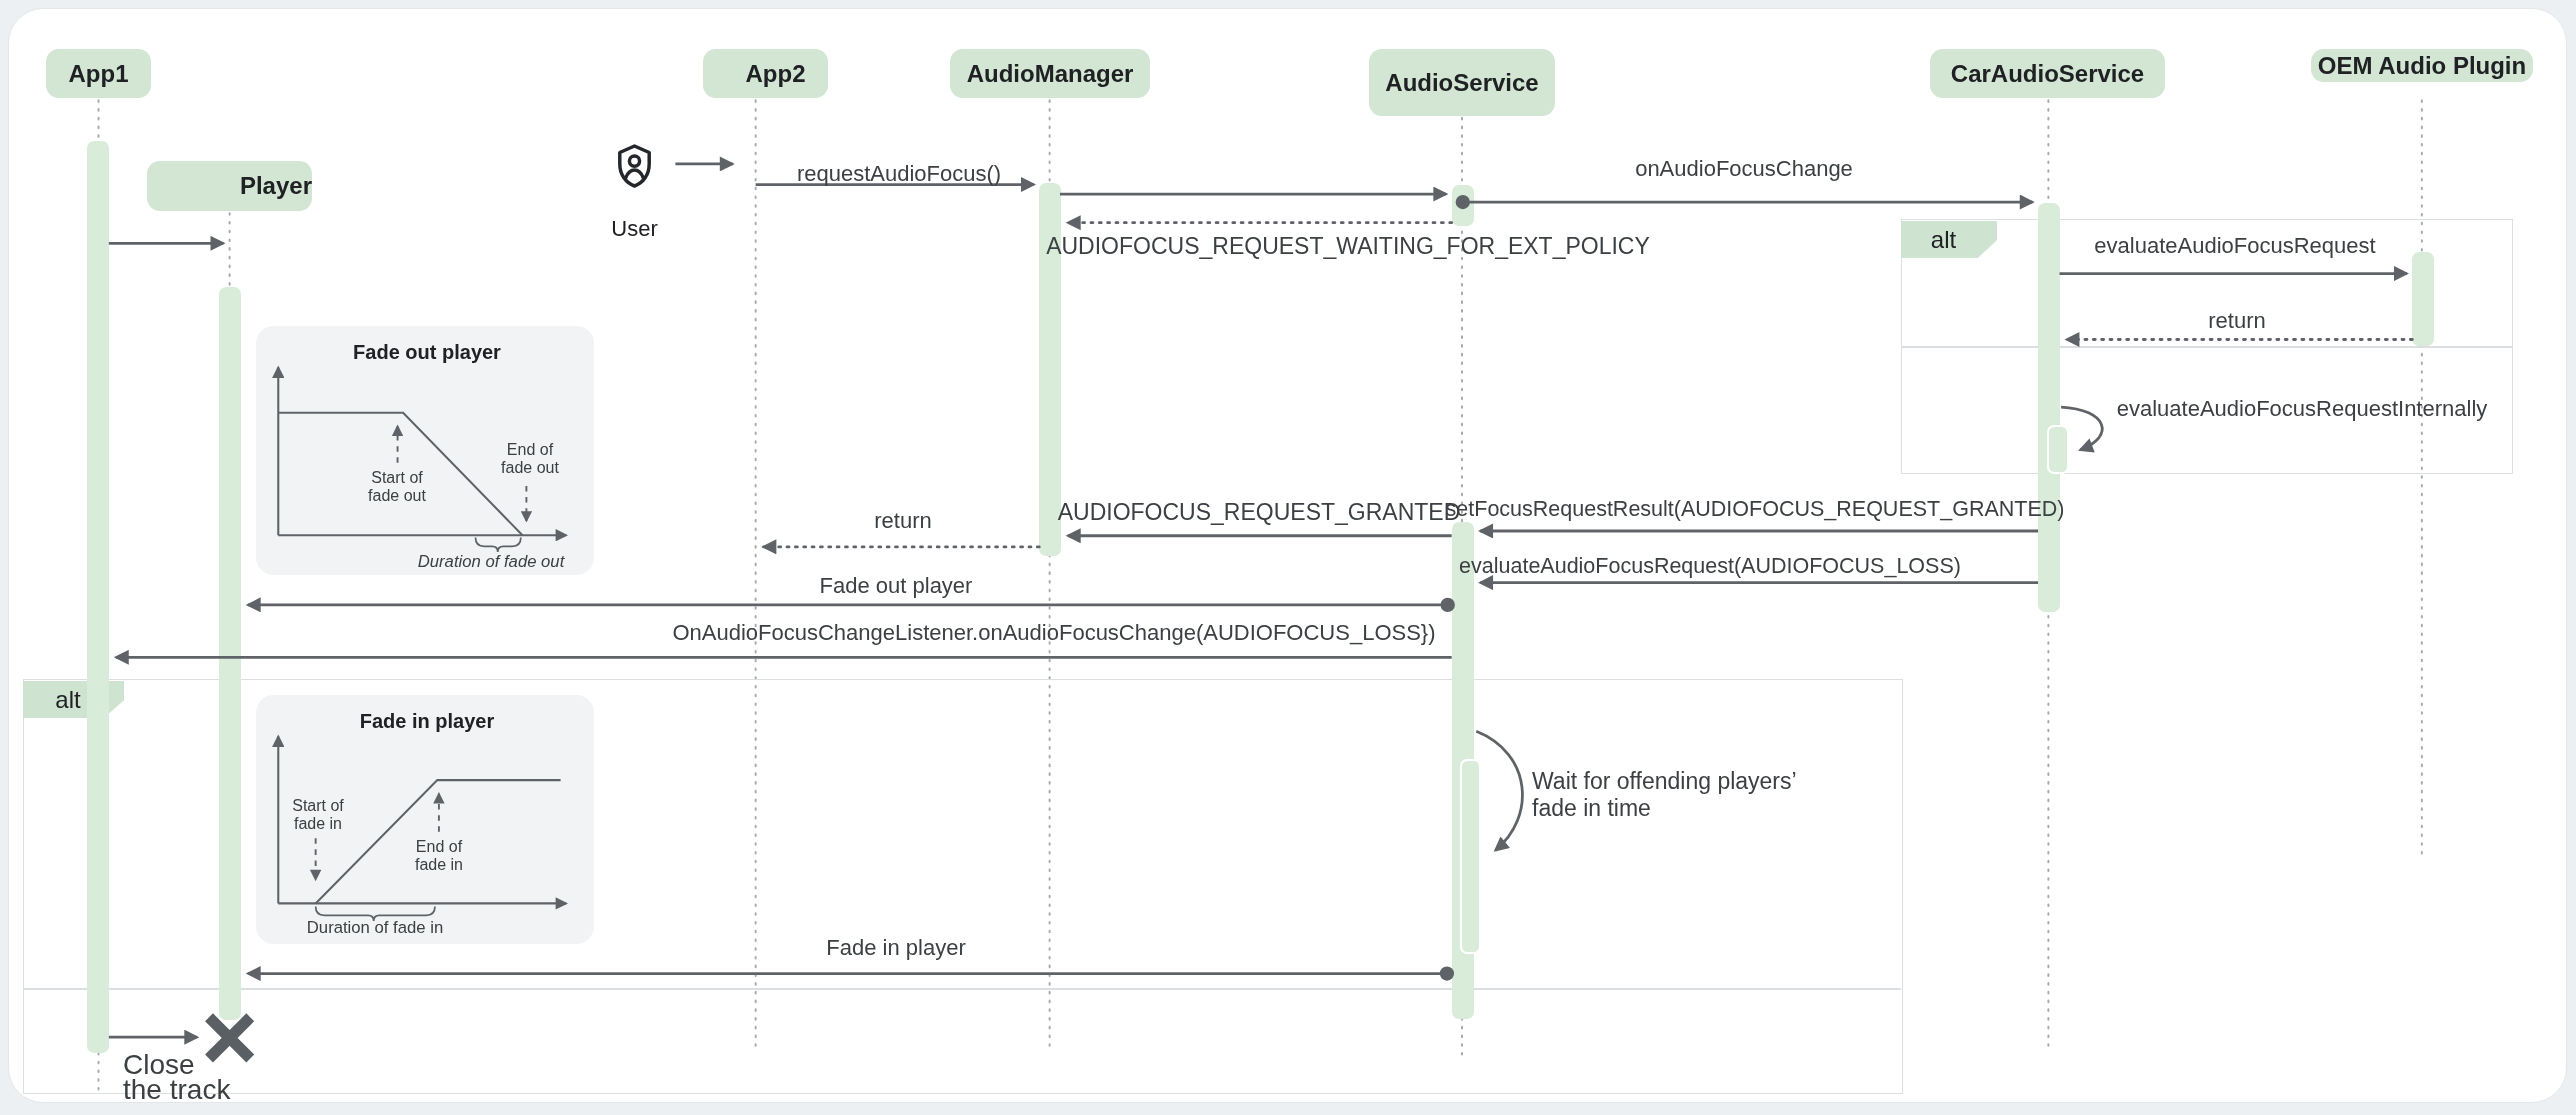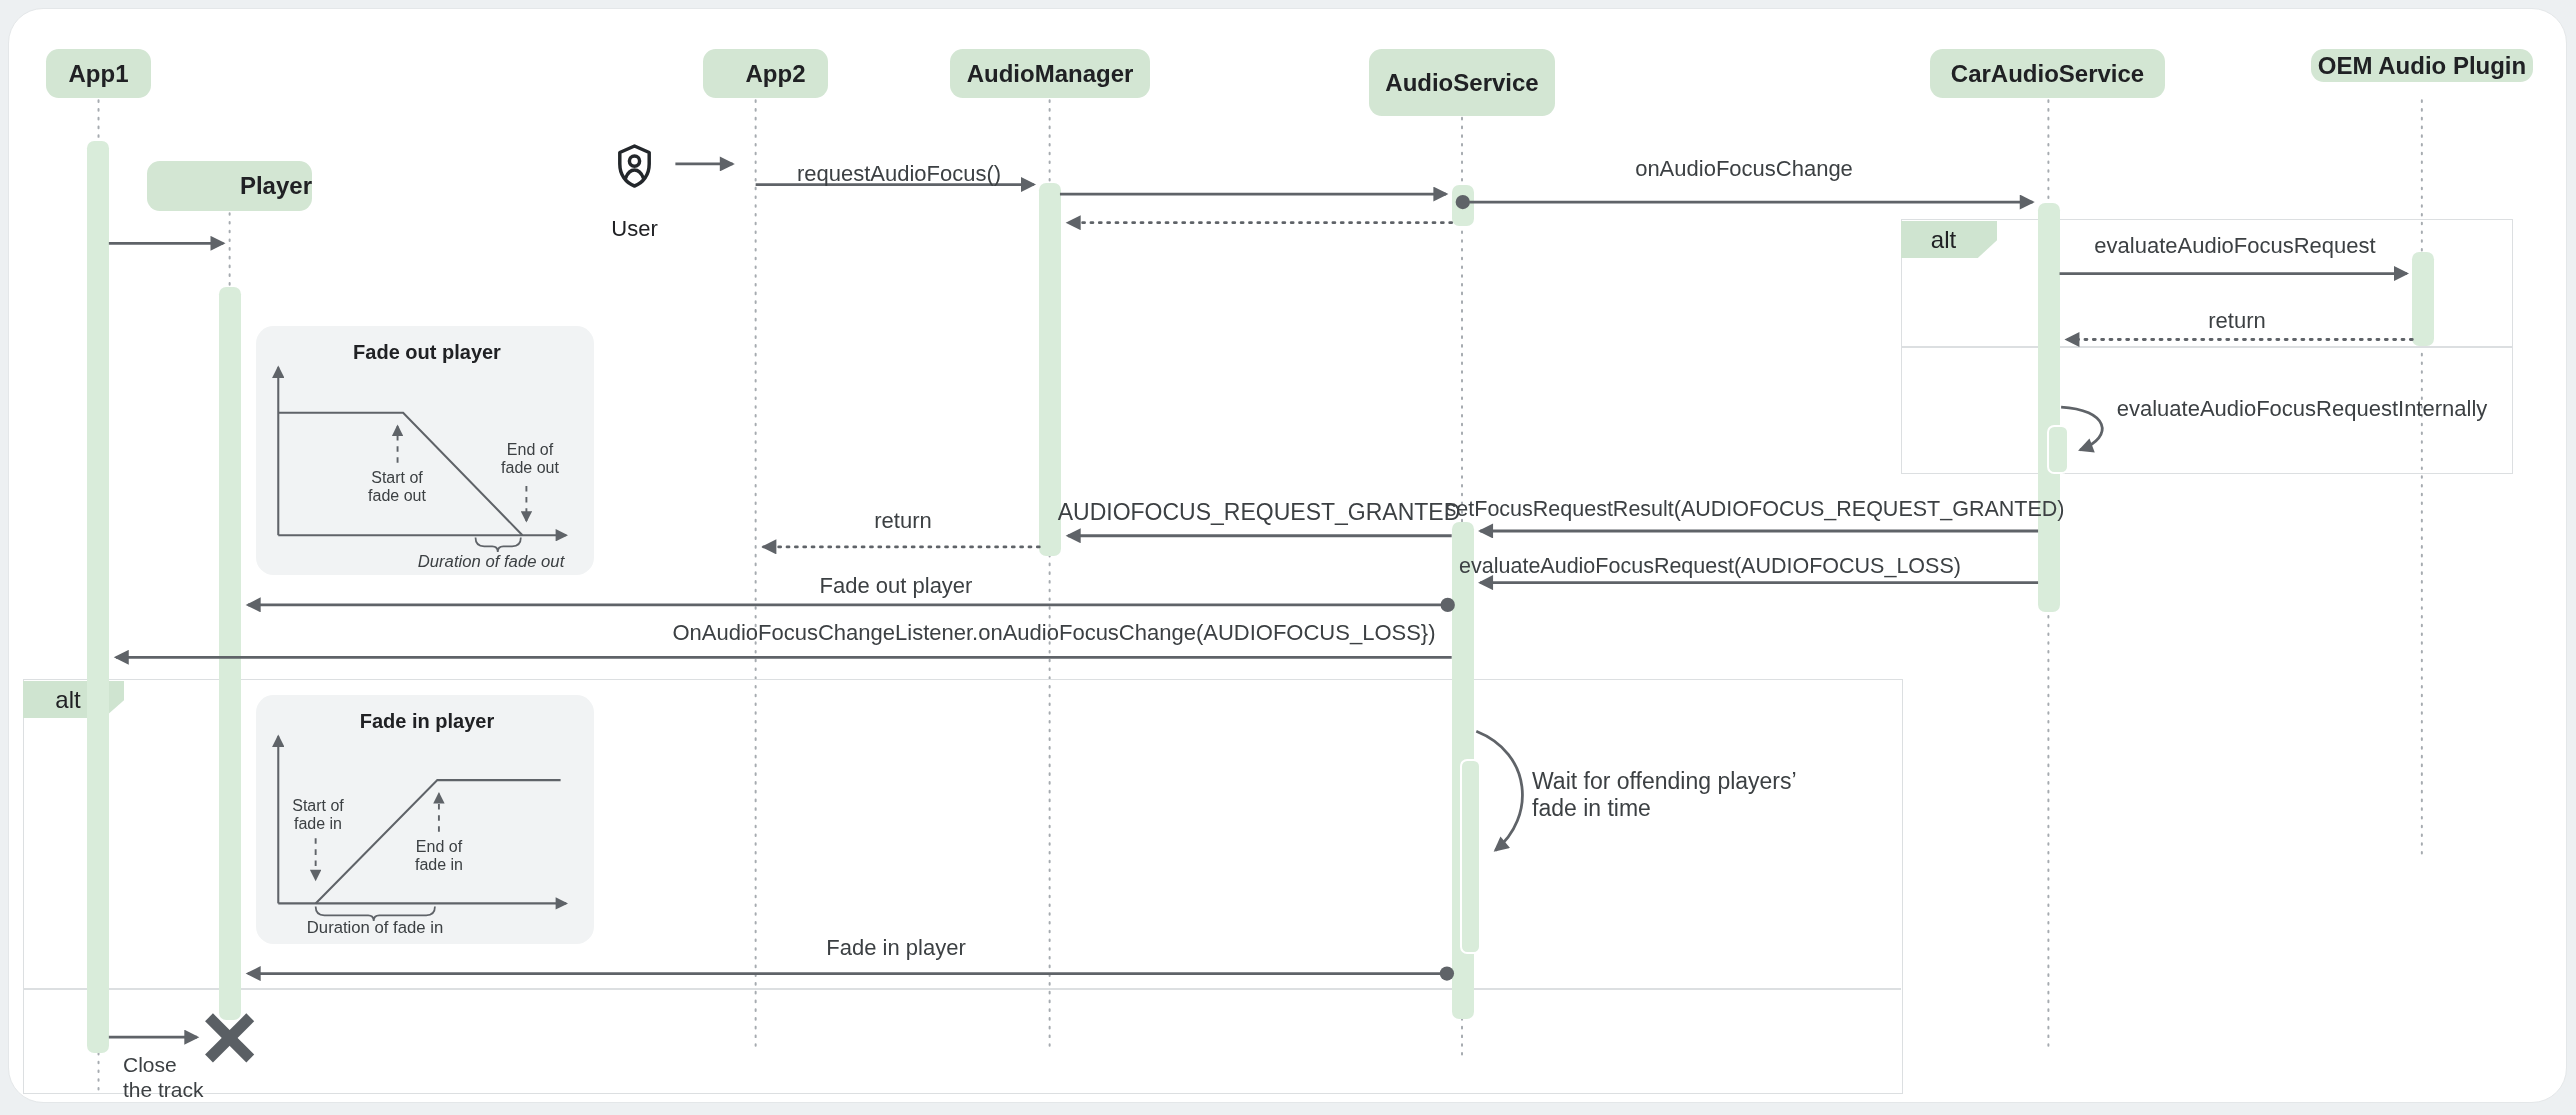--- a/index.html
+++ b/index.html
@@ -11,21 +11,21 @@
   .bar{position:absolute;background:#d9ecda;border-radius:7.2px;}
   .bar-nested{border:2.4px solid #ffffff;}
   .frag{position:absolute;border:1.6px solid #dcdfe1;}
   .frag-divider{position:absolute;height:1.6px;background:#dcdfe1;}
   .pent{position:absolute;background:#cfe4d0;color:#202124;font-size:24px;display:flex;align-items:center;justify-content:center;
         padding-right:11px;box-sizing:border-box;clip-path:polygon(0 0,100% 0,100% 52%,80% 100%,0 100%);}
   .msg{position:absolute;transform:translate(-50%,-50%);white-space:nowrap;font-size:22px;color:#3c4043;}
   .msg.caps{font-size:23px;}
   .msg.sm{font-size:21.5px;}
   .txtblock{position:absolute;white-space:nowrap;font-size:23px;color:#3c4043;line-height:27px;}
-  .txtblock.sm{font-size:21px;line-height:25px;color:#3c4043;}
+  .txtblock.sm{font-size:28px;line-height:25px;color:#3c4043;}
   .chart{position:absolute;background:#f1f3f4;border-radius:17.5px;}
   .chart .title{position:absolute;transform:translate(-50%,-50%);font-weight:bold;font-size:20px;color:#202124;white-space:nowrap;}
   .chart .ann{position:absolute;transform:translate(-50%,-50%);font-size:16px;color:#3c4043;text-align:center;line-height:18.3px;white-space:nowrap;}
   .user{position:absolute;}
   .user .ulabel{position:absolute;left:50%;transform:translateX(-50%);top:81px;font-size:22px;color:#202124;white-space:nowrap;}
 </style>
 </head>
 <body>
 
 <div class="stage">
@@ -129,20 +129,21 @@
       <circle cx="1821" cy="1225" r="9"></circle>
     </g>
     <g stroke="#5a5f64" stroke-width="14" stroke-linecap="square">
       <line x1="268" y1="1285" x2="310" y2="1327"></line>
       <line x1="310" y1="1285" x2="268" y2="1327"></line>
     </g>
   </svg>
 
   <div class="msg" style="left:899px;top:174px;">requestAudioFocus()</div>
   <div class="msg" style="left:1744px;top:169px;">onAudioFocusChange</div>
+  <div class="msg caps" style="left:1348px;top:246px;">AUDIOFOCUS_REQUEST_WAITING_FOR_EXT_POLICY</div>
   <div class="msg" style="left:2235px;top:246px;">evaluateAudioFocusRequest</div>
   <div class="msg" style="left:2237px;top:321px;">return</div>
   <div class="msg" style="left:2302px;top:409px;">evaluateAudioFocusRequestInternally</div>
   <div class="msg sm" style="left:1755px;top:509px;">setFocusRequestResult(AUDIOFOCUS_REQUEST_GRANTED)</div>
   <div class="msg caps" style="left:1259px;top:512px;">AUDIOFOCUS_REQUEST_GRANTED</div>
   <div class="msg" style="left:903px;top:521px;">return</div>
   <div class="msg sm" style="left:1710px;top:566px;">evaluateAudioFocusRequest(AUDIOFOCUS_LOSS)</div>
   <div class="msg" style="left:896px;top:586px;">Fade out player</div>
   <div class="msg" style="left:1054px;top:633px;">OnAudioFocusChangeListener.onAudioFocusChange(AUDIOFOCUS_LOSS})</div>
   <div class="msg" style="left:896px;top:948px;">Fade in player</div>

